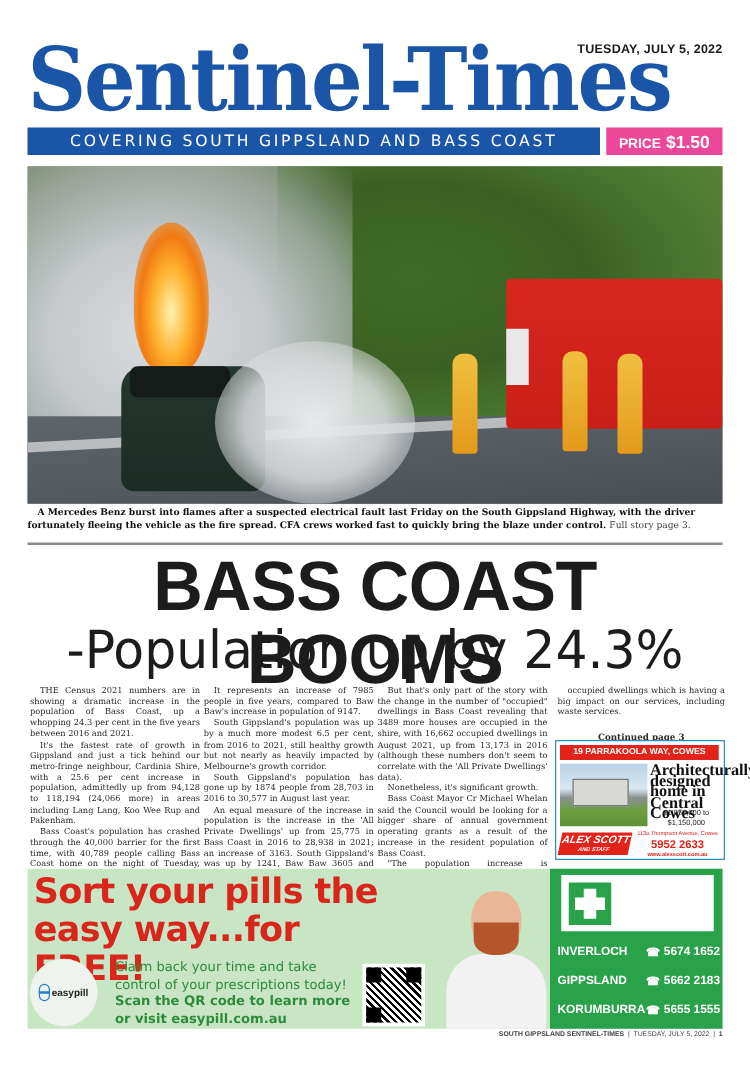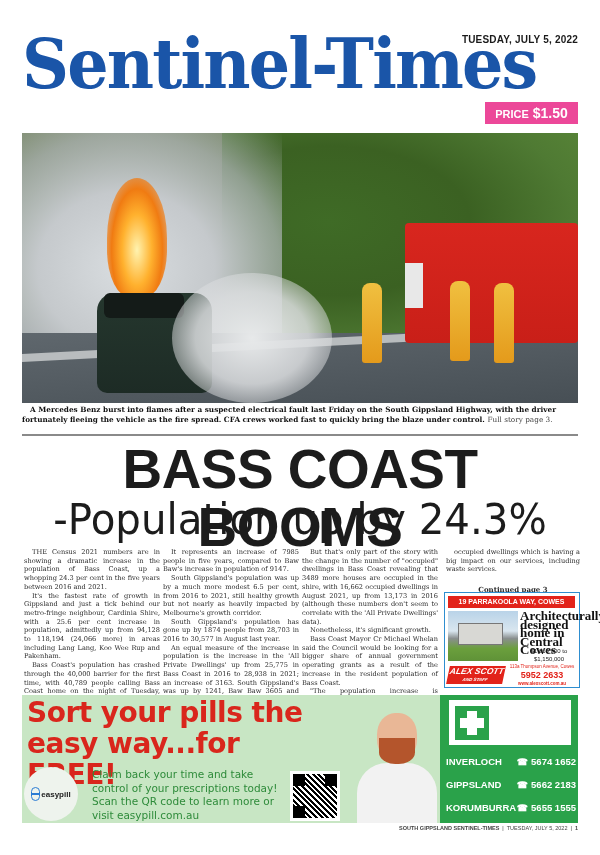--- a/index.html
+++ b/index.html
@@ -150,21 +150,21 @@
   }
   .easypill-logo .mark { width: 9px; height: 14px; border: 1.5px solid #2a7bd4; border-radius: 5px; position: relative; margin-right: 1px; }
   .easypill-logo .mark::after { content: ""; position: absolute; left: -1px; right: -1px; top: 5px; height: 1.5px; background: #2a7bd4; }
   .easypill-logo .txt { font-family: "Liberation Sans", sans-serif; font-weight: bold; font-size: 8px; color: #222; }
   .pill-claim {
     position: absolute; left: 70px; top: 73px; width: 195px;
     font-family: "DejaVu Sans", sans-serif; font-size: 10.5px; line-height: 13.5px; color: #2e8b3a;
   }
   .pill-scan {
     position: absolute; left: 70px; top: 100px; width: 195px;
-    font-family: "DejaVu Sans", sans-serif; font-weight: normal; font-size: 10.5px; line-height: 13.5px; color: #2e8b3a;
+    font-family: "DejaVu Sans", sans-serif; font-weight: bold; font-size: 10.5px; line-height: 13.5px; color: #2e8b3a;
   }
   .qr {
     position: absolute; left: 268px; top: 76px; width: 50px; height: 50px; background: #fff; padding: 3px;
   }
   .qr-grid { width: 100%; height: 100%;
     background:
       linear-gradient(#000,#000) 0 0/12px 12px no-repeat,
       linear-gradient(#000,#000) 100% 0/12px 12px no-repeat,
       linear-gradient(#000,#000) 0 100%/12px 12px no-repeat,
       repeating-linear-gradient(45deg, #000 0 2px, #fff 2px 4px),
@@ -203,20 +203,21 @@
   }
   .footer .sep { margin: 0 3px; font-weight: normal; }
   .footer .date2 { font-weight: normal; }
 </style>
 </head>
 <body>
 
 <header class="masthead">
   <div class="brand">Sentinel-Times</div>
   <div class="date">TUESDAY, JULY 5, 2022</div>
+  <div class="tagline">COVERING SOUTH GIPPSLAND AND BASS COAST</div>
   <div class="price">
     <span>PRICE</span><span class="amt">$1.50</span>
   </div>
 </header>
 
 <figure class="photo">
   <div class="trees"></div>
   <div class="smoke"></div>
   <div class="road"></div>
   <div class="rail"></div>

